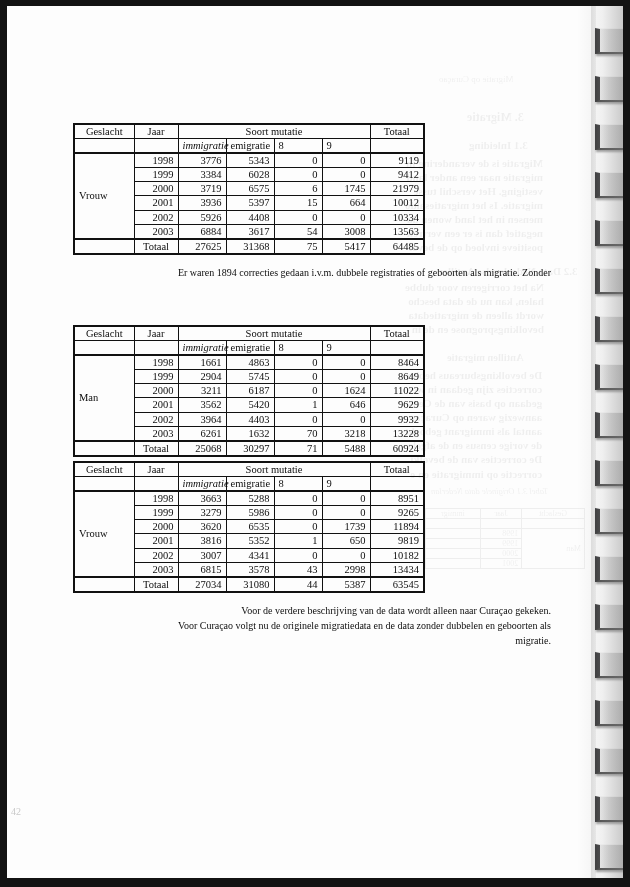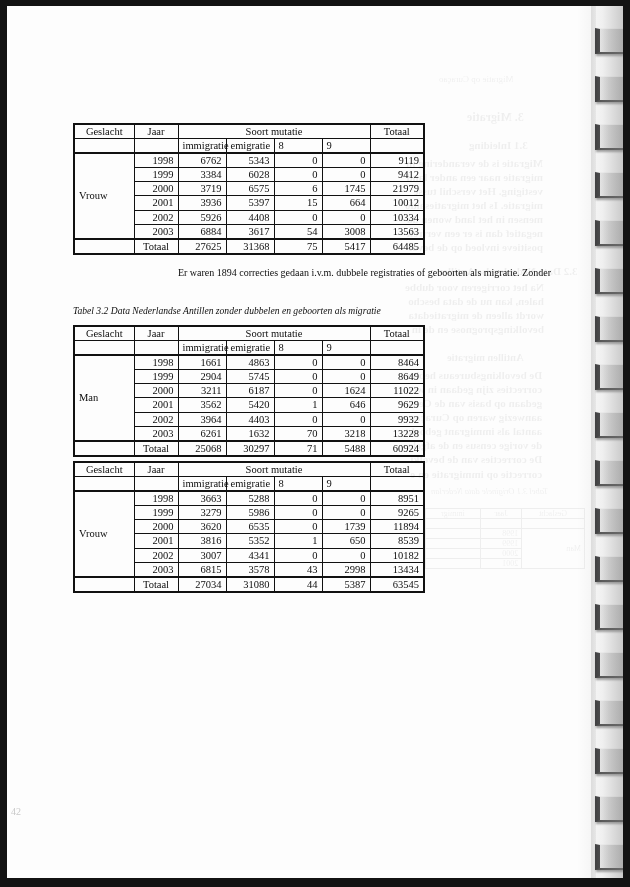--- a/index.html
+++ b/index.html
@@ -86,21 +86,21 @@
   table.data tr.top-row td, table.data tr.top-row th { border-top-width: 2px; }
   table.data tr.tot-row td { border-bottom-width: 2px; border-top-width: 2px; }
   th.hd { font-weight: bold; text-align: center; }
   td.num { text-align: right; padding-right: 6px; }
   td.yr  { text-align: right; padding-right: 6px; }
   td.gsl { font-weight: bold; text-align: left; vertical-align: top; padding-top: 1px; }
   td.tl { font-weight: bold; text-align: center; }
 
   .c-gesl { width: 60px; }
   .c-jaar { width: 44px; }
-  .c-imm  { width: 82px; }
+  .c-imm  { width: 82px; font-style: italic; }
   .c-emi  { width: 82px; }
   .c-c8   { width: 30px; }
   .c-c9   { width: 44px; }
   .c-tot  { width: 54px; }
 
   
   .para {
     font-size: 10px;
     line-height: 15.2px;
     width: 478px;
@@ -219,21 +219,21 @@
             <td>&nbsp;</td>
             <td class="hd c-imm">immigratie</td>
             <td class="hd c-emi">emigratie</td>
             <td class="hd c-c8">8</td>
             <td class="hd c-c9">9</td>
             <td class="outer-r">&nbsp;</td>
           </tr>
           <tr class="top-row">
             <td class="gsl outer-l" rowspan="6">Vrouw</td>
             <td class="yr">1998</td>
-            <td class="num">6762</td>
+            <td class="num">3776</td>
             <td class="num">5343</td>
             <td class="num">0</td>
             <td class="num">0</td>
             <td class="num outer-r">9119</td>
           </tr>
           <tr>
             <td class="yr">1999</td>
             <td class="num">3384</td>
             <td class="num">6028</td>
             <td class="num">0</td>
@@ -282,21 +282,20 @@
             <td class="num outer-r">64485</td>
           </tr>
         </tbody>
           </table>
       </div>
 
       <div class="para" style="position:absolute; left:0; top:259px;">
         <div>Er waren 1894 correcties gedaan i.v.m. dubbele registraties of geboorten als migratie. Zonder</div>
       </div>
 
-      <div class="caption" style="position:absolute; left:0; top:298px;">Tabel 3.2 Data Nederlandse Antillen zonder dubbelen en geboorten als migratie</div>
 
       <div style="position:absolute; left:0; top:319px;">
         <table class="data">
           <tbody>
               <tr class="top-row">
             <th class="hd outer-l c-gesl">Geslacht</th>
             <th class="hd c-jaar">Jaar</th>
             <th class="hd" colspan="4">Soort mutatie</th>
             <th class="hd outer-r c-tot">Totaal</th>
           </tr>
@@ -413,21 +412,21 @@
             <td class="num">0</td>
             <td class="num">1739</td>
             <td class="num outer-r">11894</td>
           </tr>
           <tr>
             <td class="yr">2001</td>
             <td class="num">3816</td>
             <td class="num">5352</td>
             <td class="num">1</td>
             <td class="num">650</td>
-            <td class="num outer-r">8539</td>
+            <td class="num outer-r">9819</td>
           </tr>
           <tr>
             <td class="yr">2002</td>
             <td class="num">3007</td>
             <td class="num">4341</td>
             <td class="num">0</td>
             <td class="num">0</td>
             <td class="num outer-r">10182</td>
           </tr>
           <tr>
@@ -444,20 +443,25 @@
             <td class="num">27034</td>
             <td class="num">31080</td>
             <td class="num">44</td>
             <td class="num">5387</td>
             <td class="num outer-r">63545</td>
           </tr>
         </tbody>
           </table>
       </div>
 
+      <div class="para" style="position:absolute; left:0; top:597px;">
+        <div>Voor de verdere beschrijving van de data wordt alleen naar Curaçao gekeken.</div>
+        <div>Voor Curaçao volgt nu de originele migratiedata en de data zonder dubbelen en geboorten als</div>
+        <div>migratie.</div>
+      </div>
 
     </div>
 
     <div class="pageno">42</div>
 
     <div id="comb">
       <div class="spine"></div>
     <div class="tooth" style="top: 22px;"></div>
         <div class="tooth" style="top: 70px;"></div>
         <div class="tooth" style="top: 118px;"></div>

